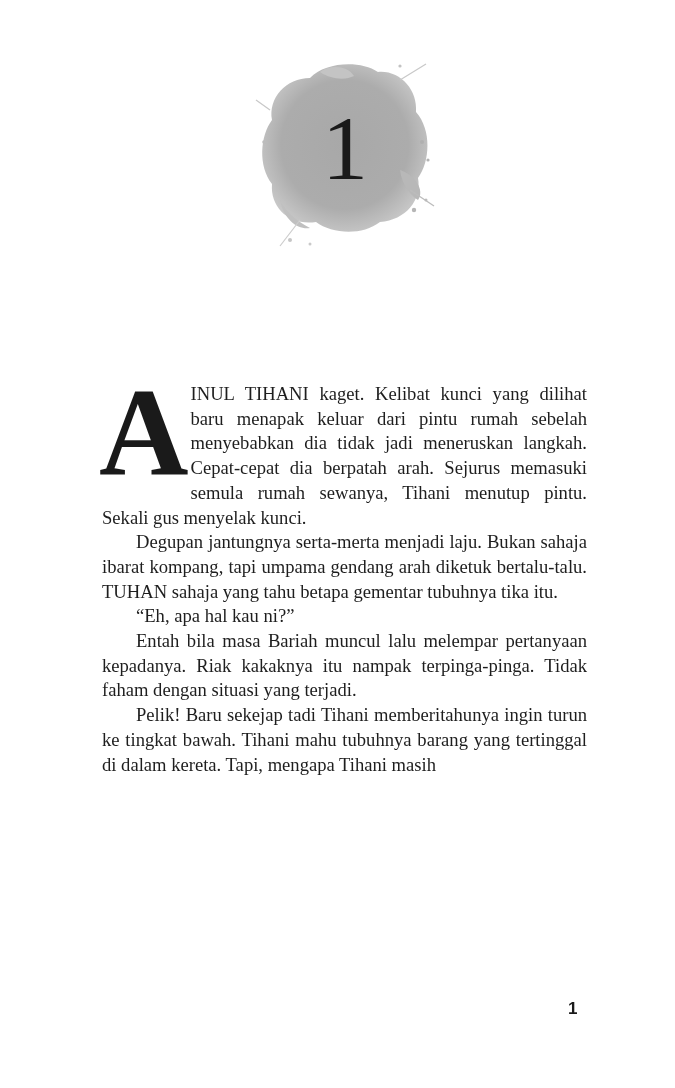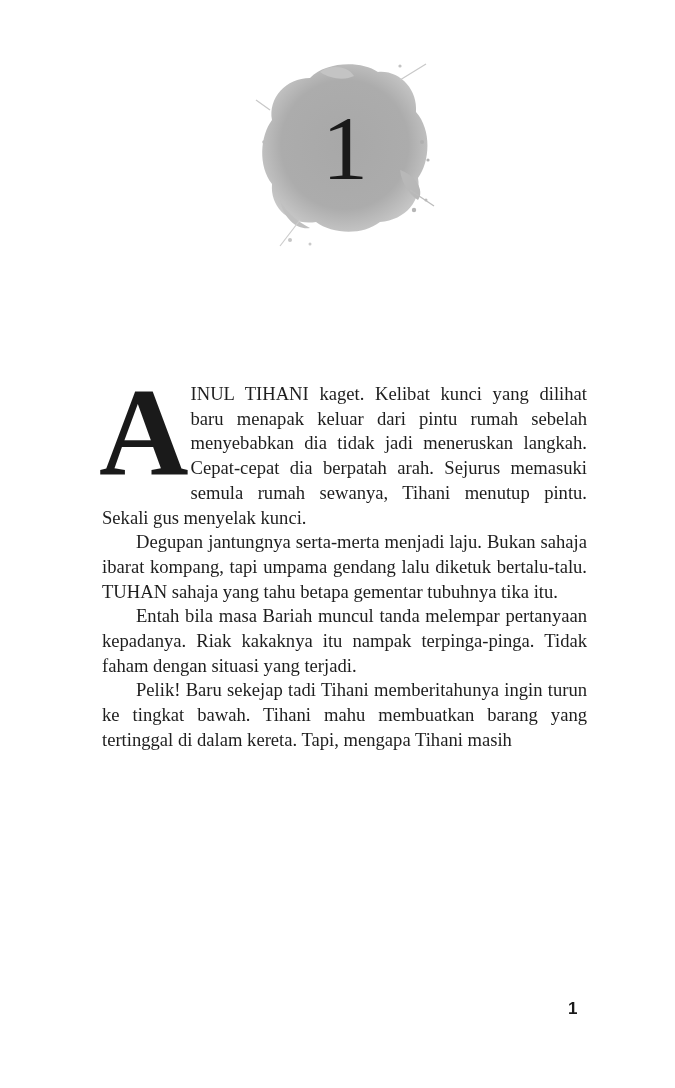--- a/index.html
+++ b/index.html
@@ -41,18 +41,19 @@
     <line x1="150" y1="30" x2="176" y2="14" stroke="#c8c8c8" stroke-width="1.2"></line>
     <line x1="20" y1="60" x2="6" y2="50" stroke="#c8c8c8" stroke-width="1.2"></line>
     <line x1="160" y1="140" x2="184" y2="156" stroke="#bcbcbc" stroke-width="1.4"></line>
     <line x1="50" y1="170" x2="30" y2="196" stroke="#cccccc" stroke-width="1.2"></line>
   </svg>
   <div class="chapter-num">1</div>
 </div>
 
 <div class="body-text">
   <p class="first"><span class="dropcap">A</span><span class="first-words">INUL TIHANI kaget. Kelibat kunci yang dilihat baru menapak keluar dari pintu rumah sebelah menyebabkan dia tidak jadi meneruskan langkah. Cepat-cepat dia berpatah arah. Sejurus memasuki semula rumah sewanya, Tihani menutup pintu. Sekali gus menyelak kunci.</span></p>
-  <p>Degupan jantungnya serta-merta menjadi laju. Bukan sahaja ibarat kompang, tapi umpama gendang lalu diketuk bertalu-talu. TUHAN sahaja yang tahu betapa gementar tubuhnya tika itu.</p>
-  <p>Entah bila masa Bariah muncul tanda melempar pertanyaan kepadanya. Riak kakaknya itu nampak terpinga-pinga. Tidak faham dengan situasi yang terjadi.</p>
-  <p>Pelik! Baru sekejap tadi Tihani memberitahunya ingin turun ke tingkat bawah. Tihani mahu membuatkan barang yang tertinggal di dalam kereta. Tapi, mengapa Tihani masih</p>
+  <p>Degupan jantungnya serta-merta menjadi laju. Bukan sahaja ibarat kompang, tapi umpama gendang arah diketuk bertalu-talu. TUHAN sahaja yang tahu betapa gementar tubuhnya tika itu.</p>
+  <p>“Eh, apa hal kau ni?”</p>
+  <p>Entah bila masa Bariah muncul lalu melempar pertanyaan kepadanya. Riak kakaknya itu nampak terpinga-pinga. Tidak faham dengan situasi yang terjadi.</p>
+  <p>Pelik! Baru sekejap tadi Tihani memberitahunya ingin turun ke tingkat bawah. Tihani mahu tubuhnya barang yang tertinggal di dalam kereta. Tapi, mengapa Tihani masih</p>
 </div>
 
 <div class="page-number">1</div>
 
 </body></html>

